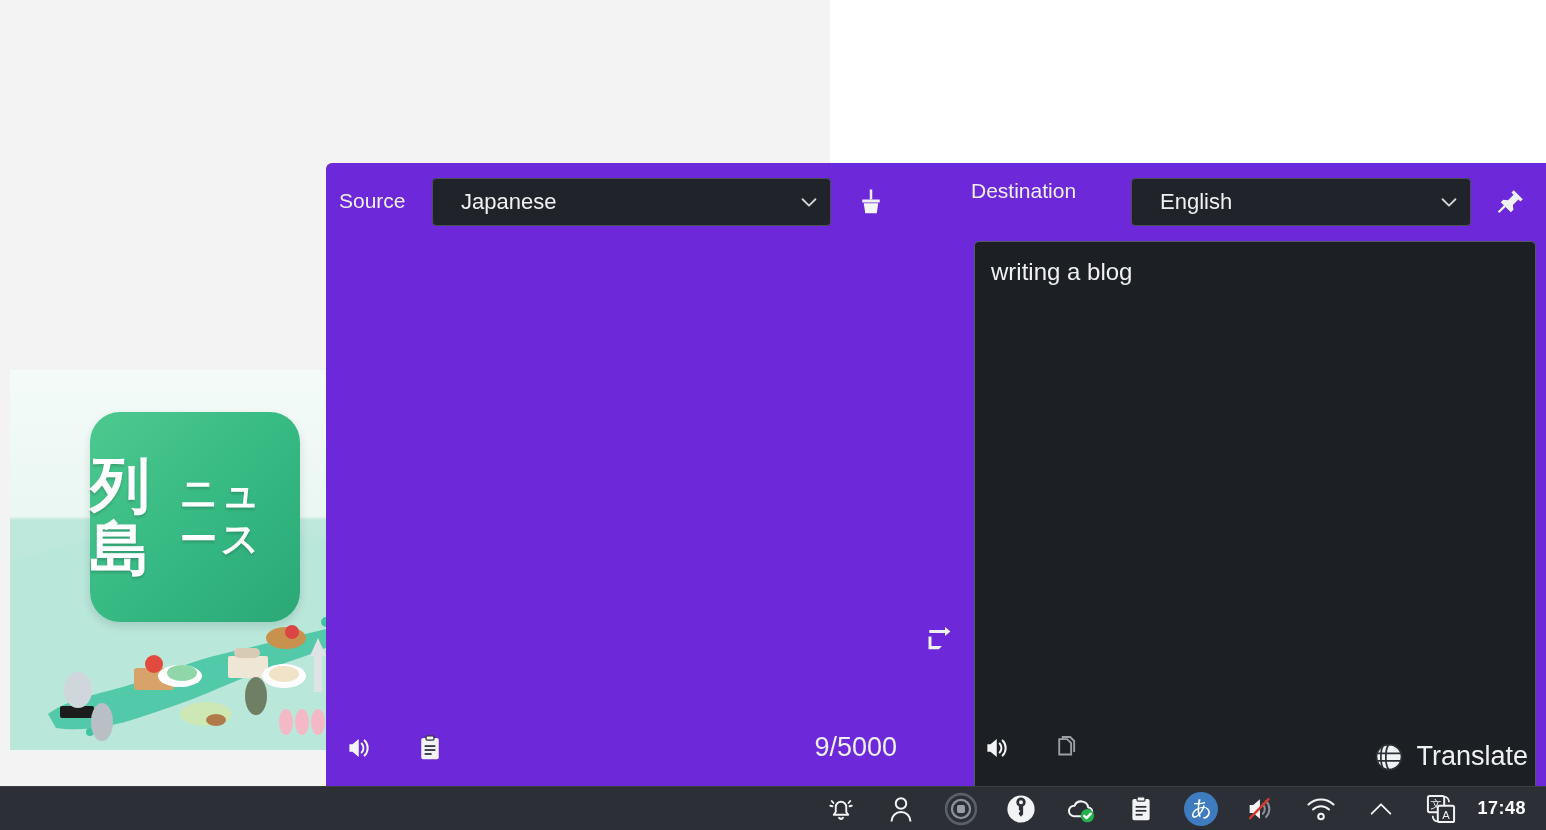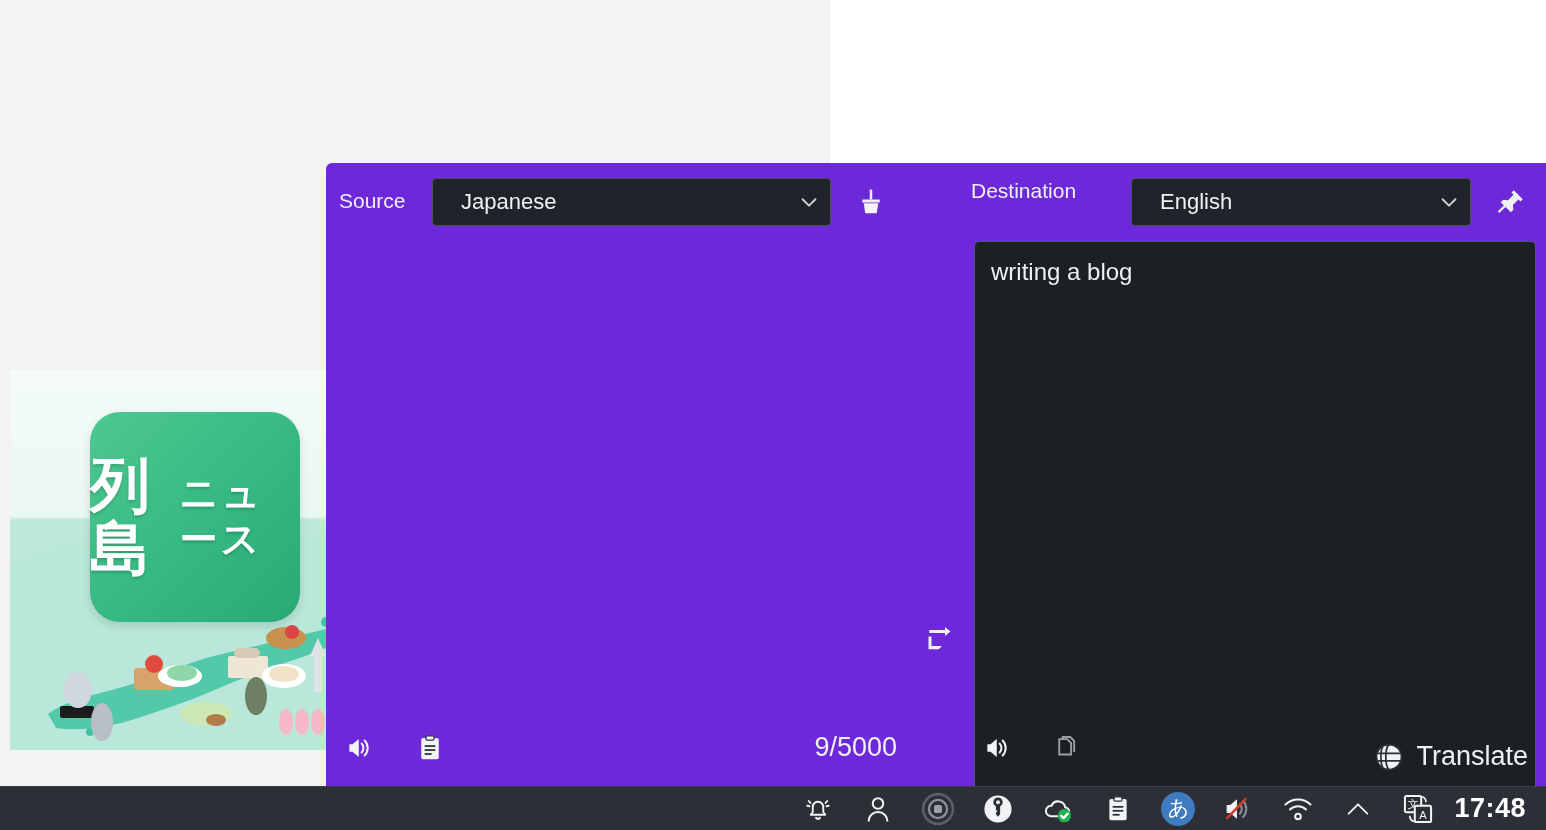--- a/index.html
+++ b/index.html
@@ -155,21 +155,21 @@
     border-top: 1px solid #3a3f46;
     display: flex; align-items: center; justify-content: flex-end;
     gap: 0px; padding-right: 8px;
   }
   .tray-item {
     width: 60px; height: 44px;
     display: flex; align-items: center; justify-content: center;
     cursor: pointer;
   }
   .clock {
-    font-size: 27px; font-weight: bold; color: #ffffff;
+    font-size: 18px; font-weight: bold; color: #ffffff;
     font-family: "Liberation Sans", sans-serif;
     padding: 0 12px 0 6px; letter-spacing: .5px;
   }
   .ime-badge {
     width: 34px; height: 34px; border-radius: 50%;
     background: #3f7bbf;
     display: flex; align-items: center; justify-content: center;
     color: #fff; font-family: "DejaVu Sans", sans-serif;
     font-size: 21px; line-height: 1;
   }

